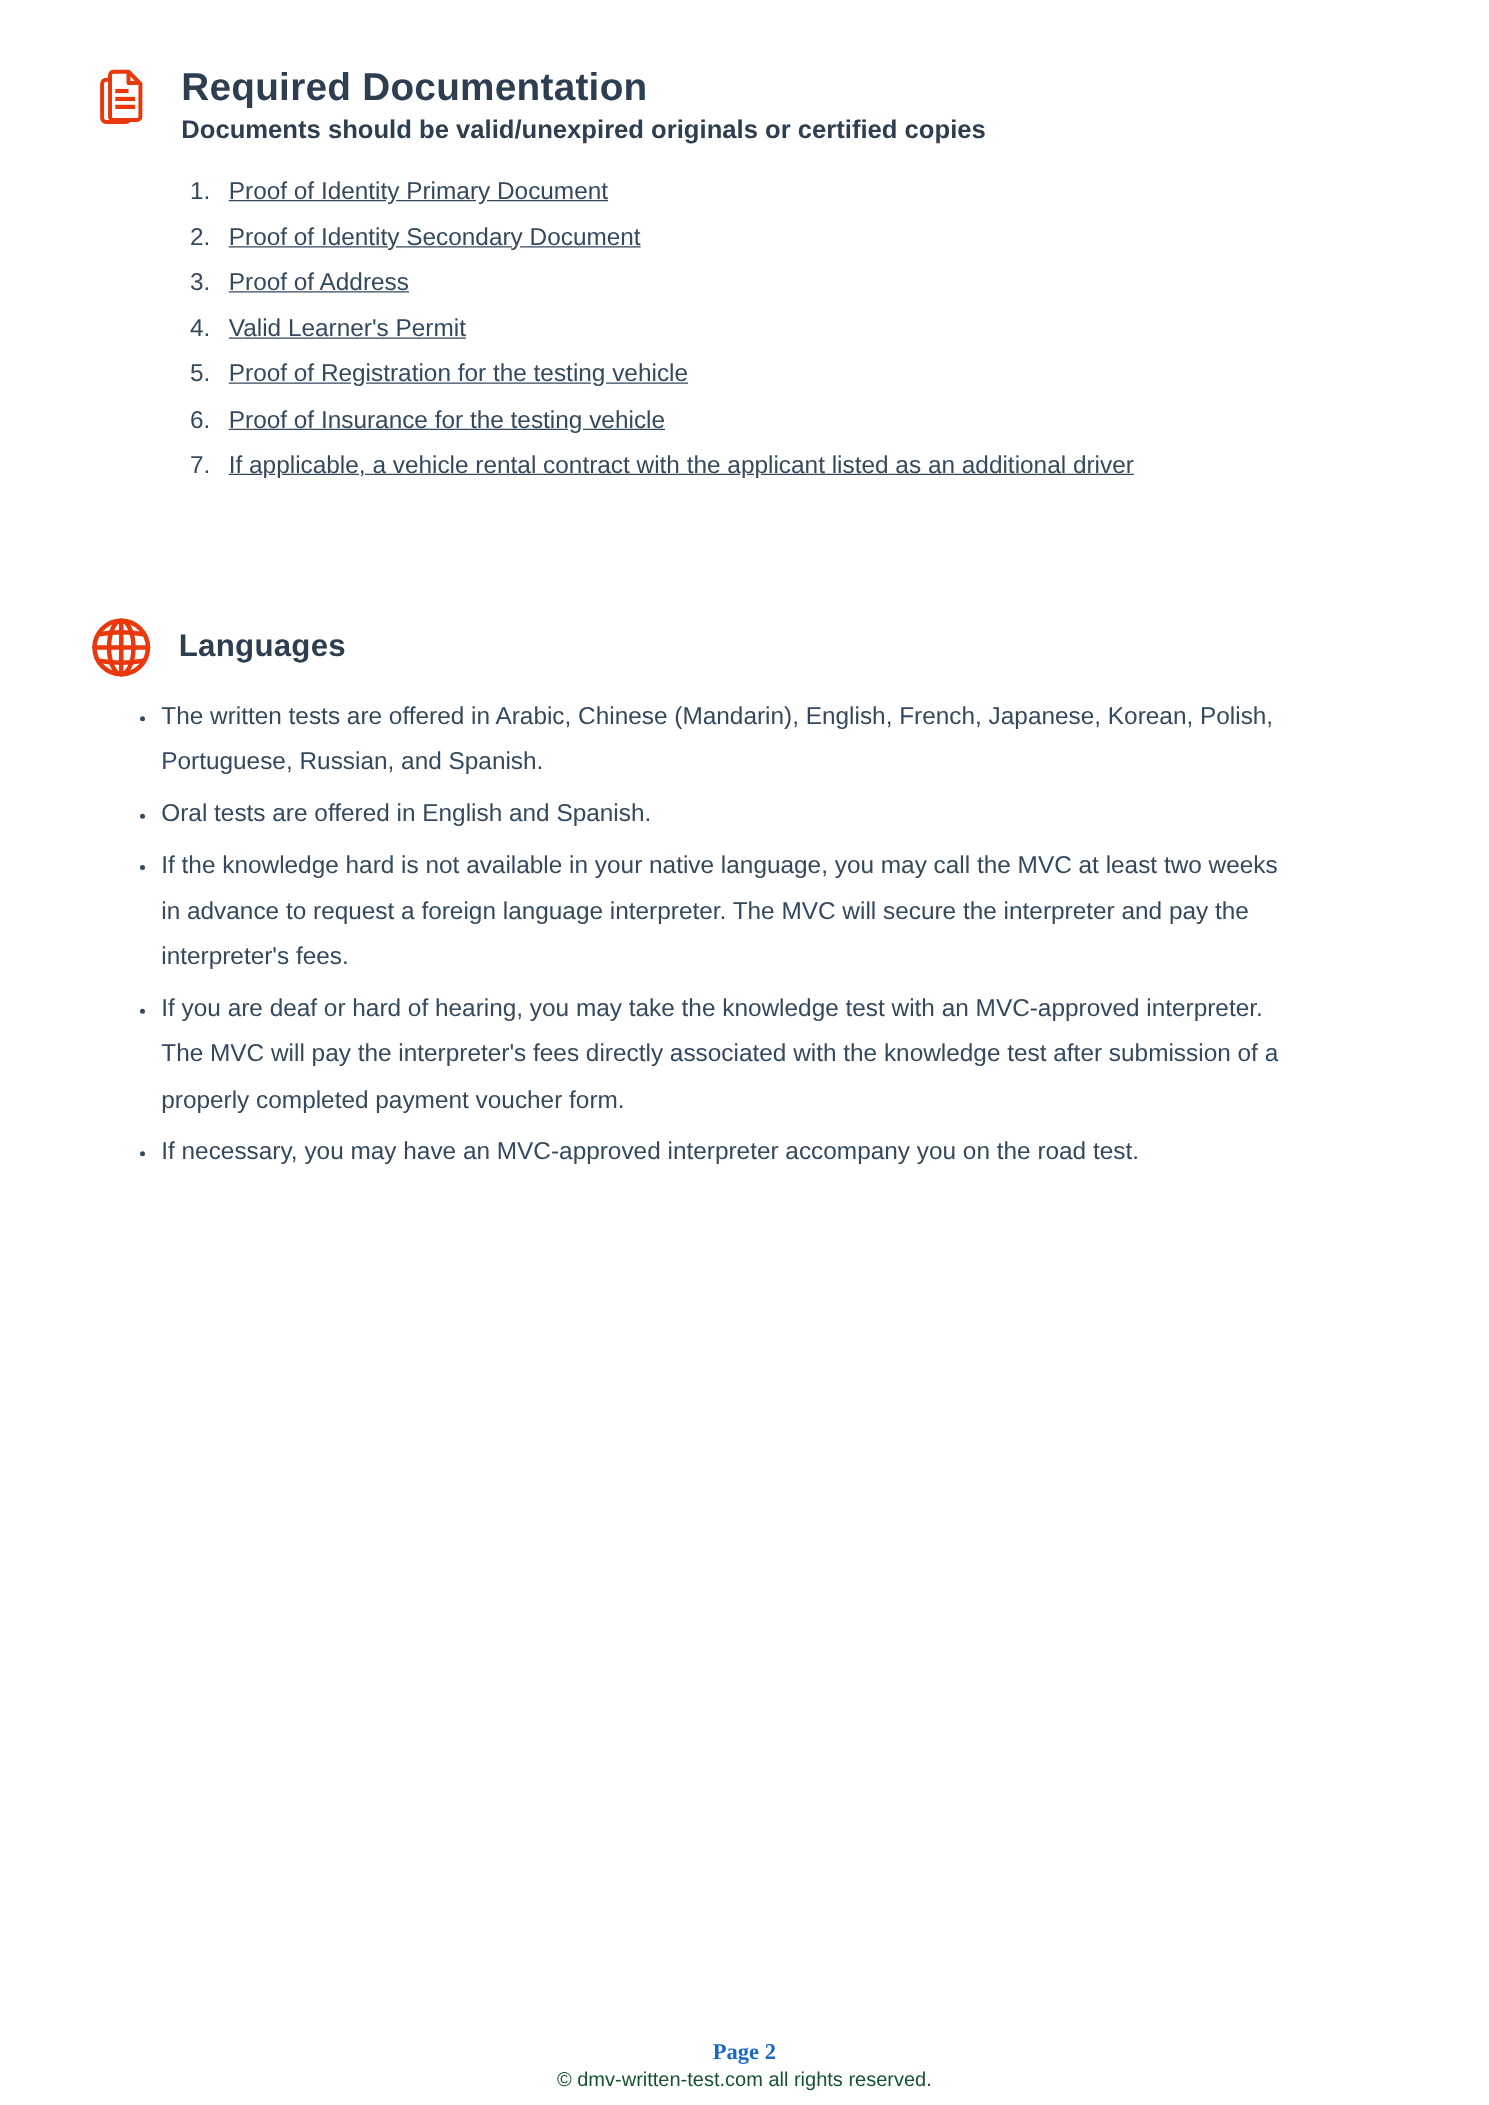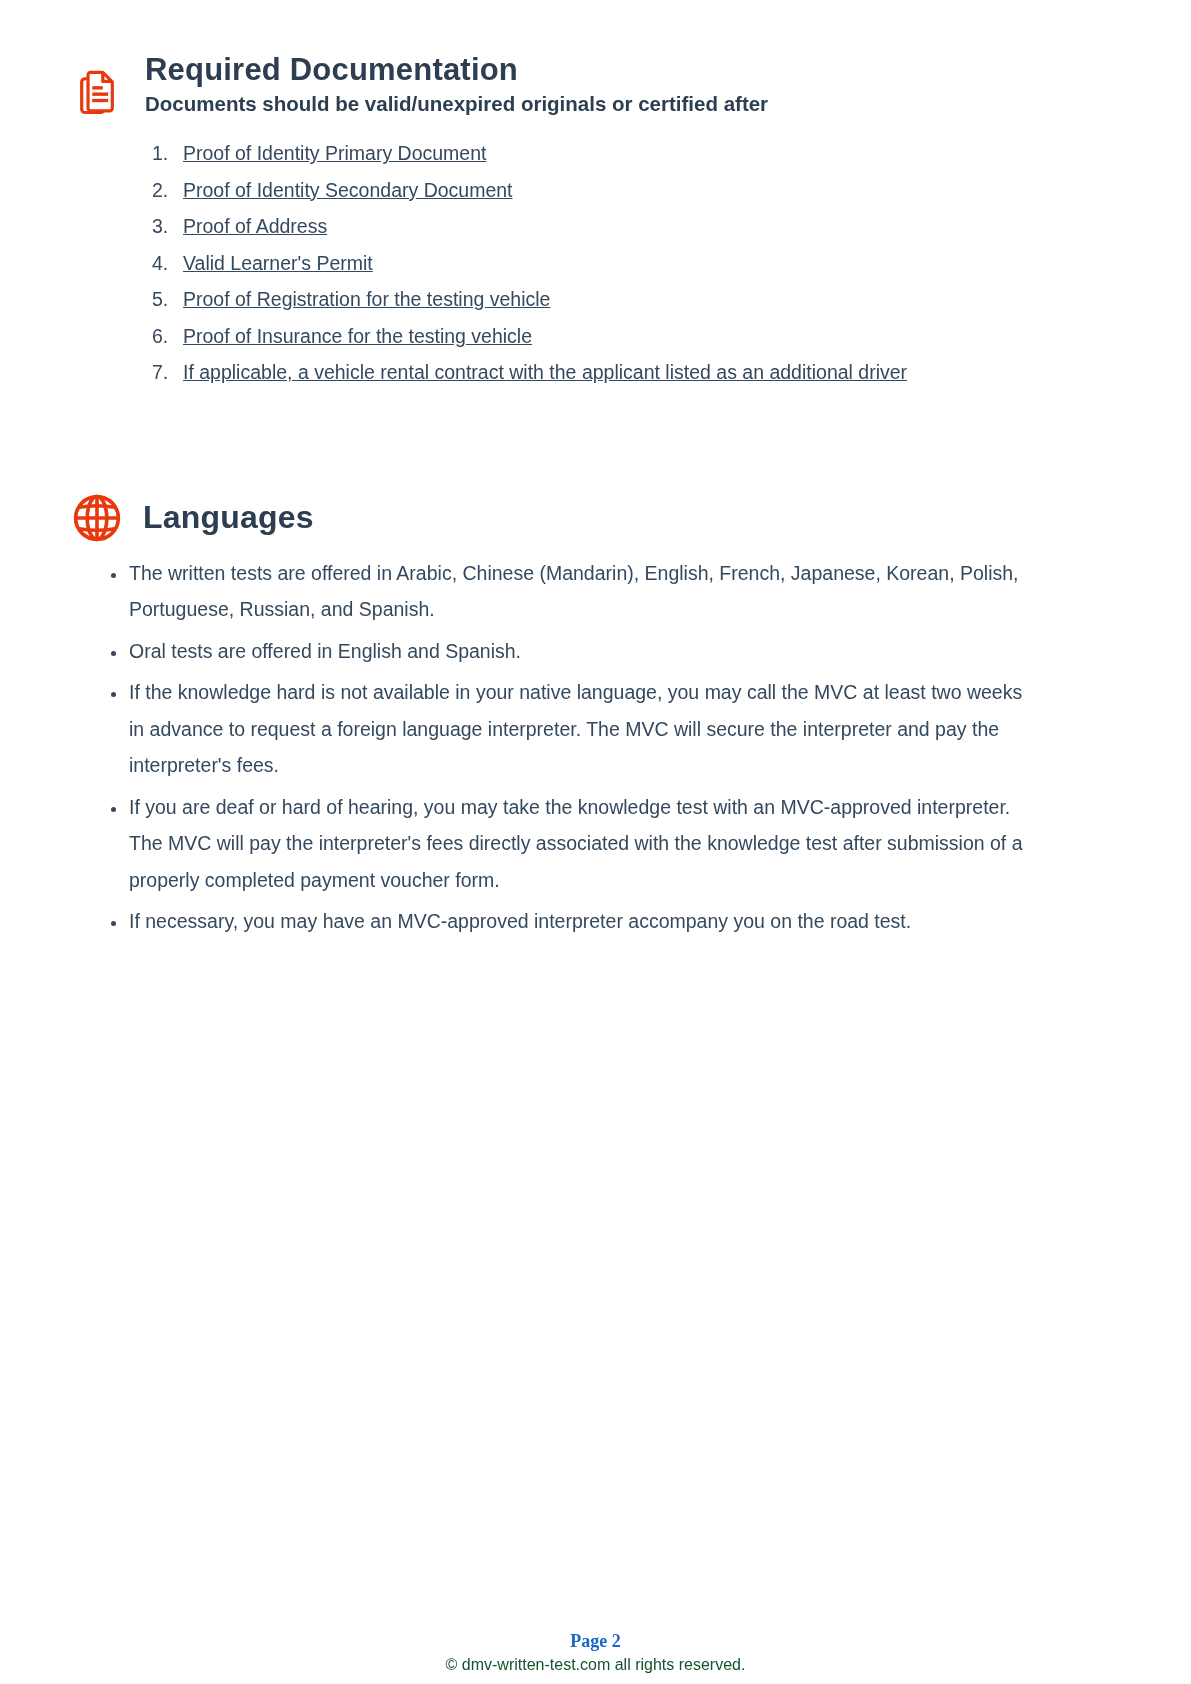--- a/index.html
+++ b/index.html
@@ -12,21 +12,21 @@
     font-family: "Liberation Sans", sans-serif;
     color: #34495e;
   }
   .content {
     padding: 52px 80px 0 78px;
   }
 
   
   .section-header {
     display: flex;
-    align-items: flex-end;
+    align-items: flex-start;
   }
   .section-header .icon-box {
     flex: 0 0 auto;
   }
   .header-texts { min-width: 0; }
   h1.section-title {
     font-size: 31px;
     font-weight: 700;
     color: #2c3e50;
     letter-spacing: 0.2px;
@@ -60,21 +60,21 @@
     content: counter(n) ".";
     position: absolute;
     left: -31px;
     color: #34495e;
   }
 
   
   #sec-languages { margin-top: 102px; }
   #sec-languages .section-header { align-items: center; }
   #sec-languages .icon-box { margin-right: 21px; margin-left: -6px; }
-  #sec-languages h1.section-title { font-size: 32px; }
+  #sec-languages h1.section-title { font-size: 25px; }
   ul.bullet-list {
     margin-top: 12px;
     padding-left: 49px;
     width: 955px;
     list-style: disc outside;
     font-size: 19.5px;
     line-height: 36.5px;
   }
   ul.bullet-list li {
     margin-bottom: 5px;
@@ -122,21 +122,21 @@
           <path d="M12 2.5 h11.5 l9 9 v25 a2.5 2.5 0 0 1 -2.5 2.5 H12 a2.5 2.5 0 0 1 -2.5 -2.5 V5 a2.5 2.5 0 0 1 2.5 -2.5 z" fill="#ffffff" stroke="#e8380c" stroke-width="3" stroke-linejoin="round"></path>
           <path d="M23.5 3 v8 h8.5" stroke="#e8380c" stroke-width="3" stroke-linejoin="round"></path>
 
           <rect x="13.5" y="15.5" width="10" height="3.2" fill="#e8380c"></rect>
           <rect x="13.5" y="21.5" width="15" height="3.2" fill="#e8380c"></rect>
           <rect x="13.5" y="27.5" width="15" height="3.2" fill="#e8380c"></rect>
         </svg>
       </span>
       <div class="header-texts">
         <h1 class="section-title">Required Documentation</h1>
-        <h2 class="section-subtitle">Documents should be valid/unexpired originals or certified after</h2>
+        <h2 class="section-subtitle">Documents should be valid/unexpired originals or certified copies</h2>
       </div>
     </div>
 
     <ol class="numbered-list">
 
         <li>Proof of Identity Primary Document</li>
 
         <li>Proof of Identity Secondary Document</li>
 
         <li>Proof of Address</li>

